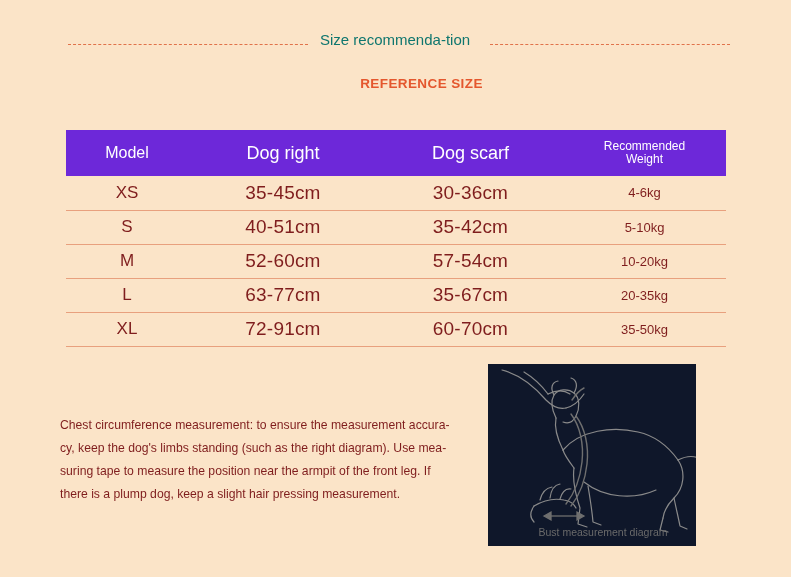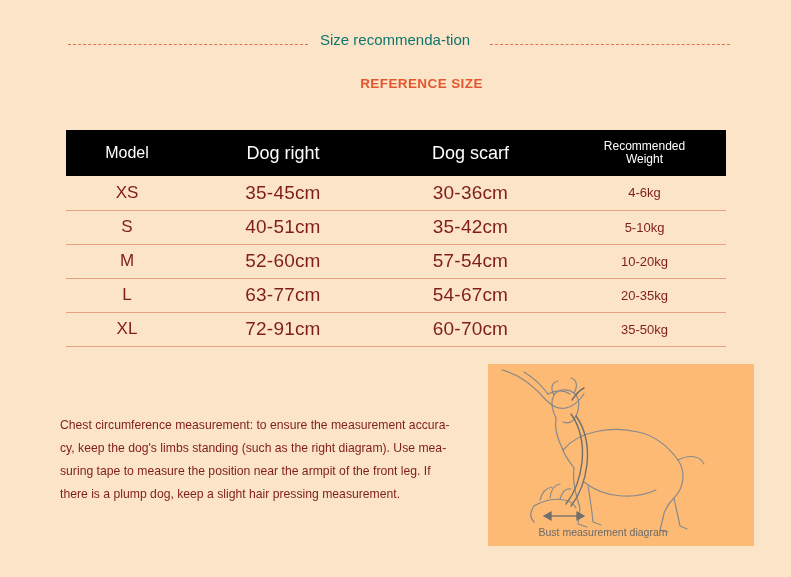--- a/index.html
+++ b/index.html
@@ -69,21 +69,21 @@
     top: 130px;
     left: 66px;
     width: 660px;
   }
   table.size-table {
     border-collapse: collapse;
     width: 660px;
     table-layout: fixed;
   }
   table.size-table thead tr {
-    background: #000000;
+    background: #6d28d9;
   }
   table.size-table thead th {
     color: #ffffff;
     font-weight: normal;
     height: 46px;
     vertical-align: middle;
     text-align: center;
     padding: 0;
   }
   .th-model { font-size: 16px; }
@@ -129,23 +129,23 @@
     font-size: 12.2px;
     line-height: 23px;
   }
   .note p { margin: 0; }
 
   
   .diagram {
     position: absolute;
     top: 364px;
     left: 488px;
-    width: 266px;
+    width: 208px;
     height: 182px;
-    background: #fdba74;
+    background: #0f172a;
     overflow: hidden;
   }
   .diagram svg {
     display: block;
   }
   .diagram-caption {
     position: absolute;
     bottom: 8px;
     left: 0;
     width: 230px;
@@ -200,21 +200,21 @@
         </tr>
         <tr>
           <td class="c-model">M</td>
           <td class="c-bust">52-60cm</td>
           <td class="c-scarf">57-54cm</td>
           <td class="c-weight">10-20kg</td>
         </tr>
         <tr>
           <td class="c-model">L</td>
           <td class="c-bust">63-77cm</td>
-          <td class="c-scarf">54-67cm</td>
+          <td class="c-scarf">35-67cm</td>
           <td class="c-weight">20-35kg</td>
         </tr>
         <tr>
           <td class="c-model">XL</td>
           <td class="c-bust">72-91cm</td>
           <td class="c-scarf">60-70cm</td>
           <td class="c-weight">35-50kg</td>
         </tr>
       </tbody>
     </table>

